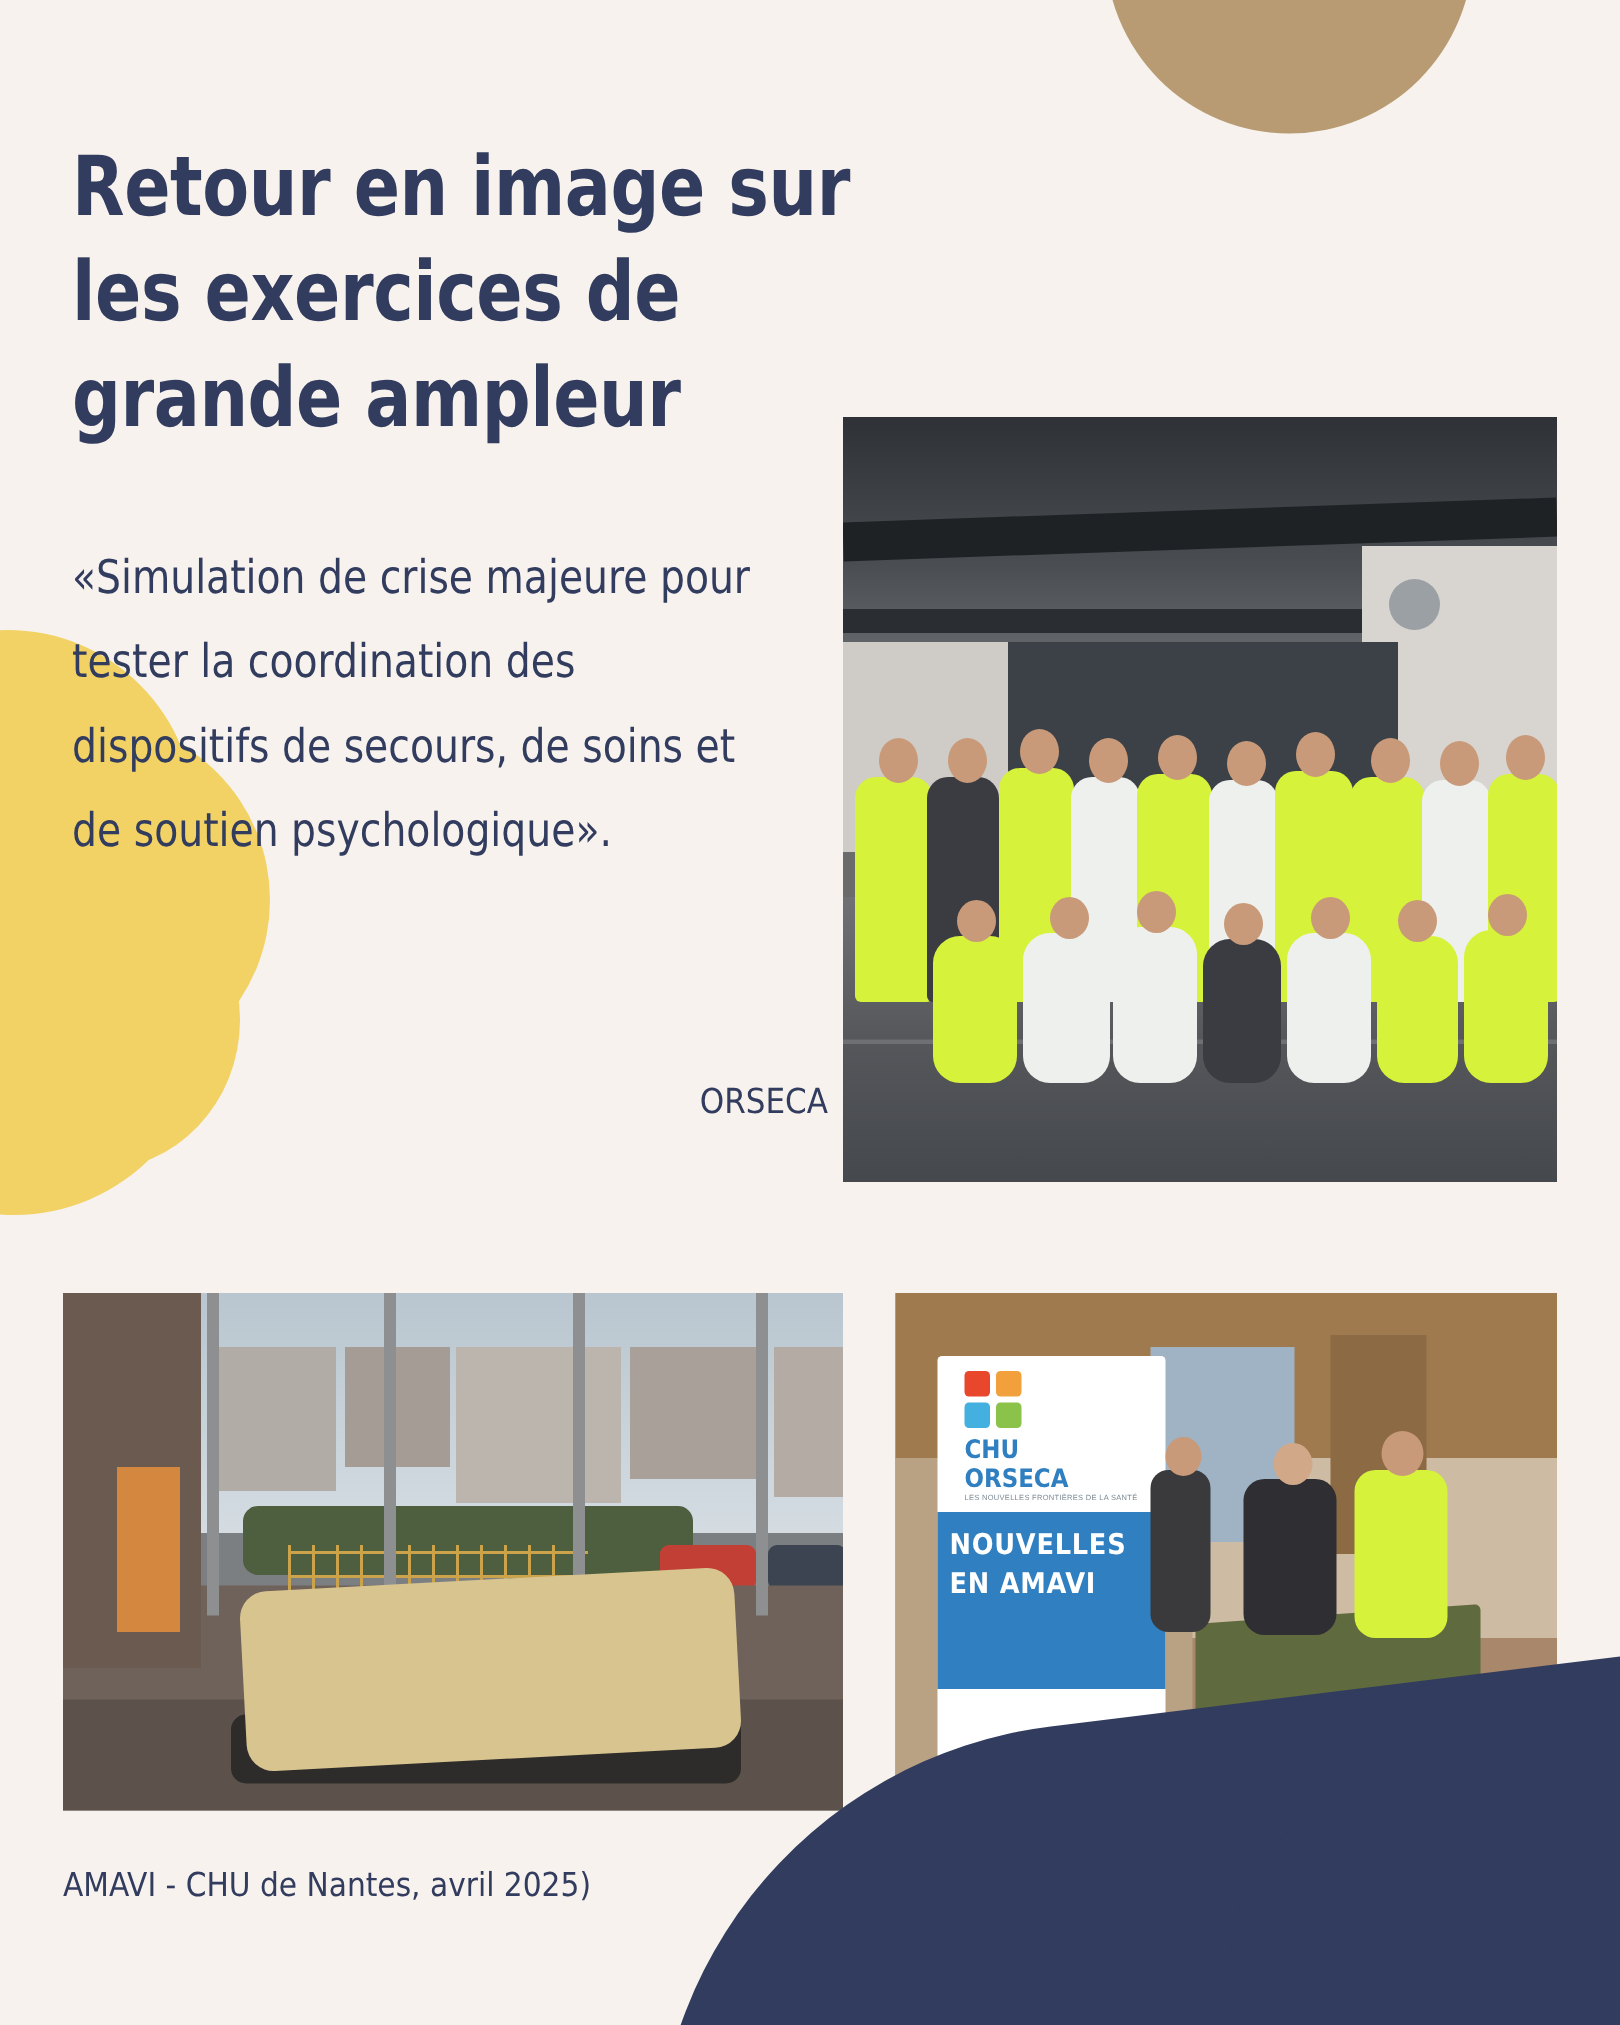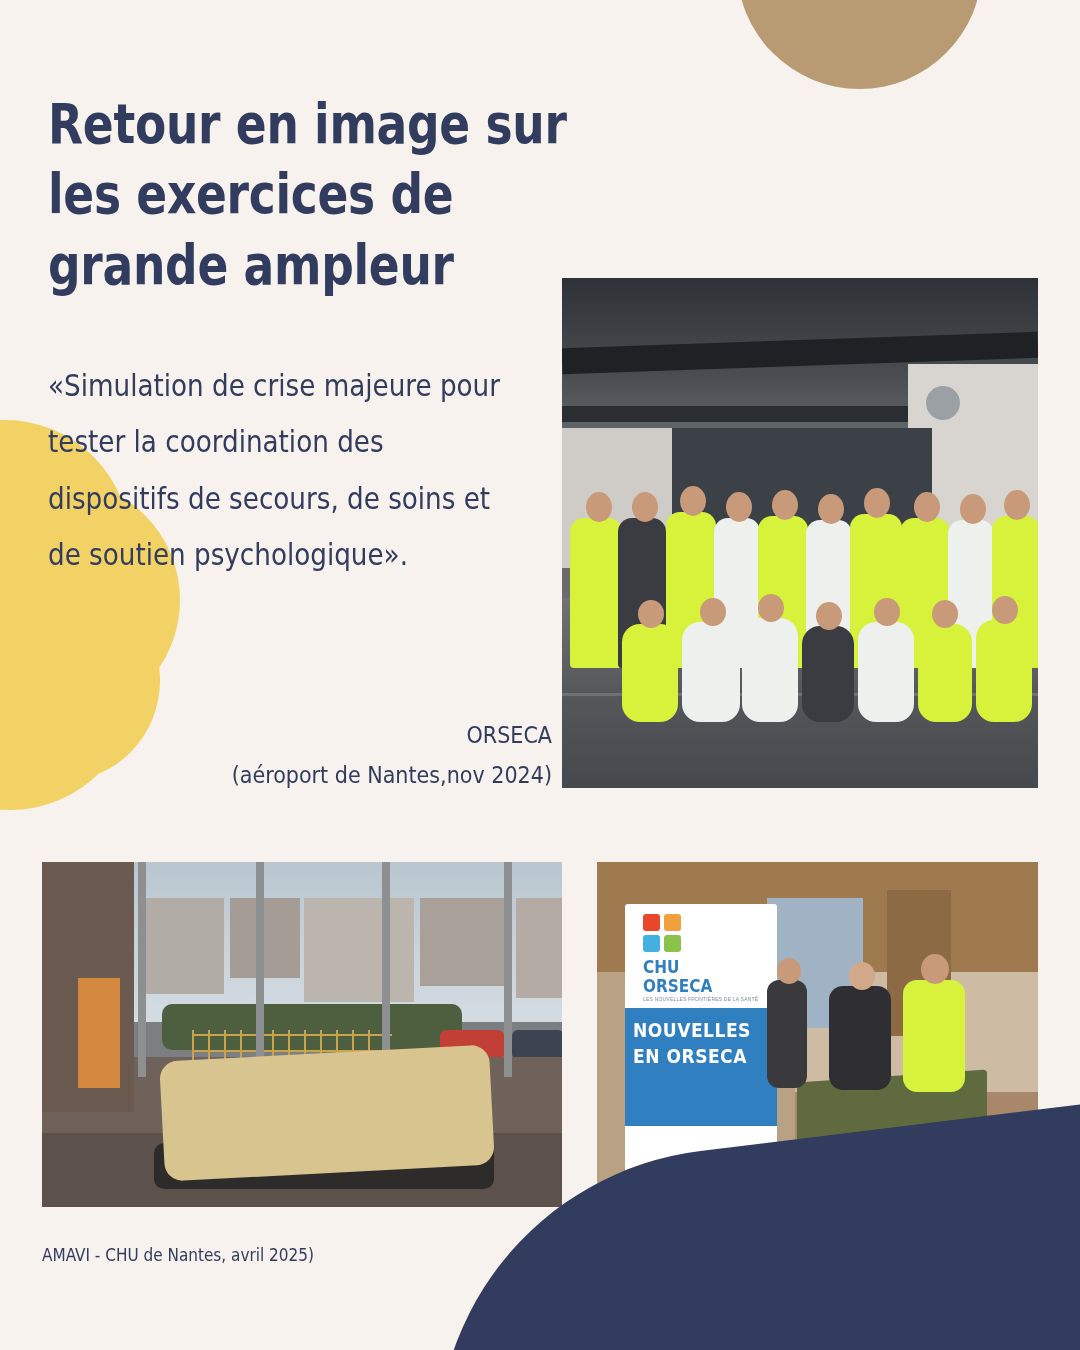--- a/index.html
+++ b/index.html
@@ -107,21 +107,21 @@
     font-size: 23px;
     line-height: 1.72;
     color: #323c5e;
     z-index: 5;
   }
   .caption-amavi {
     position: absolute;
     left: 42px;
     top: 1245px;
     font-family: "DejaVu Sans Condensed", "Liberation Sans Narrow", "Liberation Sans", sans-serif;
-    font-size: 17px;
+    font-size: 22px;
     color: #323c5e;
     z-index: 6;
   }
 
   
   .photo {
     position: absolute;
     overflow: hidden;
     z-index: 2;
     background: #6b6b6b;
@@ -281,21 +281,20 @@
       <div class="head" style="left:312px;bottom:96px; width:26px; height:28px;"></div>
     <div class="person vest" style="left:356px;width:54px; height:98px; border-radius:18px;"></div>
       <div class="head" style="left:370px;bottom:94px; width:26px; height:28px;"></div>
     <div class="person vest" style="left:414px;width:56px; height:102px; border-radius:18px;"></div>
       <div class="head" style="left:430px;bottom:98px; width:26px; height:28px;"></div>
   </div>
 </div>
 
 <div class="caption-orseca">
   <div>ORSECA</div>
-  <div>(aéroport de Nantes,nov 2024)</div>
 </div>
 
 <div class="photo" id="photo-stretcher">
   <div class="ph-layer s-sky"></div>
   <div class="ph-layer s-bldg" style="left:96px;  width:86px; height:96px;"></div>
   <div class="ph-layer s-bldg" style="left:188px; width:70px; height:80px; background:#a59d95;"></div>
   <div class="ph-layer s-bldg" style="left:262px; width:110px;height:104px; background:#bcb5ad;"></div>
   <div class="ph-layer s-bldg" style="left:378px; width:92px; height:88px; background:#a8a099;"></div>
   <div class="ph-layer s-bldg" style="left:474px; width:46px; height:100px; background:#b4aca4;"></div>
   <div class="ph-layer s-road"></div>
@@ -343,21 +342,21 @@
     <i style="left:0;  top:21px;background:#43b0e0;"></i>
     <i style="left:21px;top:21px;background:#8bc34a;"></i>
   </div>
   <div class="banner-brand">
     <div>CHU</div>
     <div>ORSECA</div>
   </div>
   <div class="banner-sub">LES NOUVELLES FRONTIÈRES DE LA SANTÉ</div>
   <div class="banner-text">
     <div>NOUVELLES</div>
-    <div>EN ORSECA</div>
+    <div>EN AMAVI</div>
   </div>
 
   <div class="ph-layer t-table"></div>
   <div class="ph-layer t-chair"></div>
 
   <div class="ph-layer">
     <div class="person dark" style="position:absolute; left:170px; top:118px; width:40px; height:108px; background:#3a3a3c; border-radius:12px;"></div>
     <div class="head" style="left:180px; top:96px; width:24px; height:26px; background:#c99a79;"></div>
     <div class="person dark" style="position:absolute; left:232px; top:124px; width:62px; height:104px; background:#2f2f33; border-radius:14px;"></div>
     <div class="head" style="left:252px; top:100px; width:26px; height:28px; background:#d2a988;"></div>

